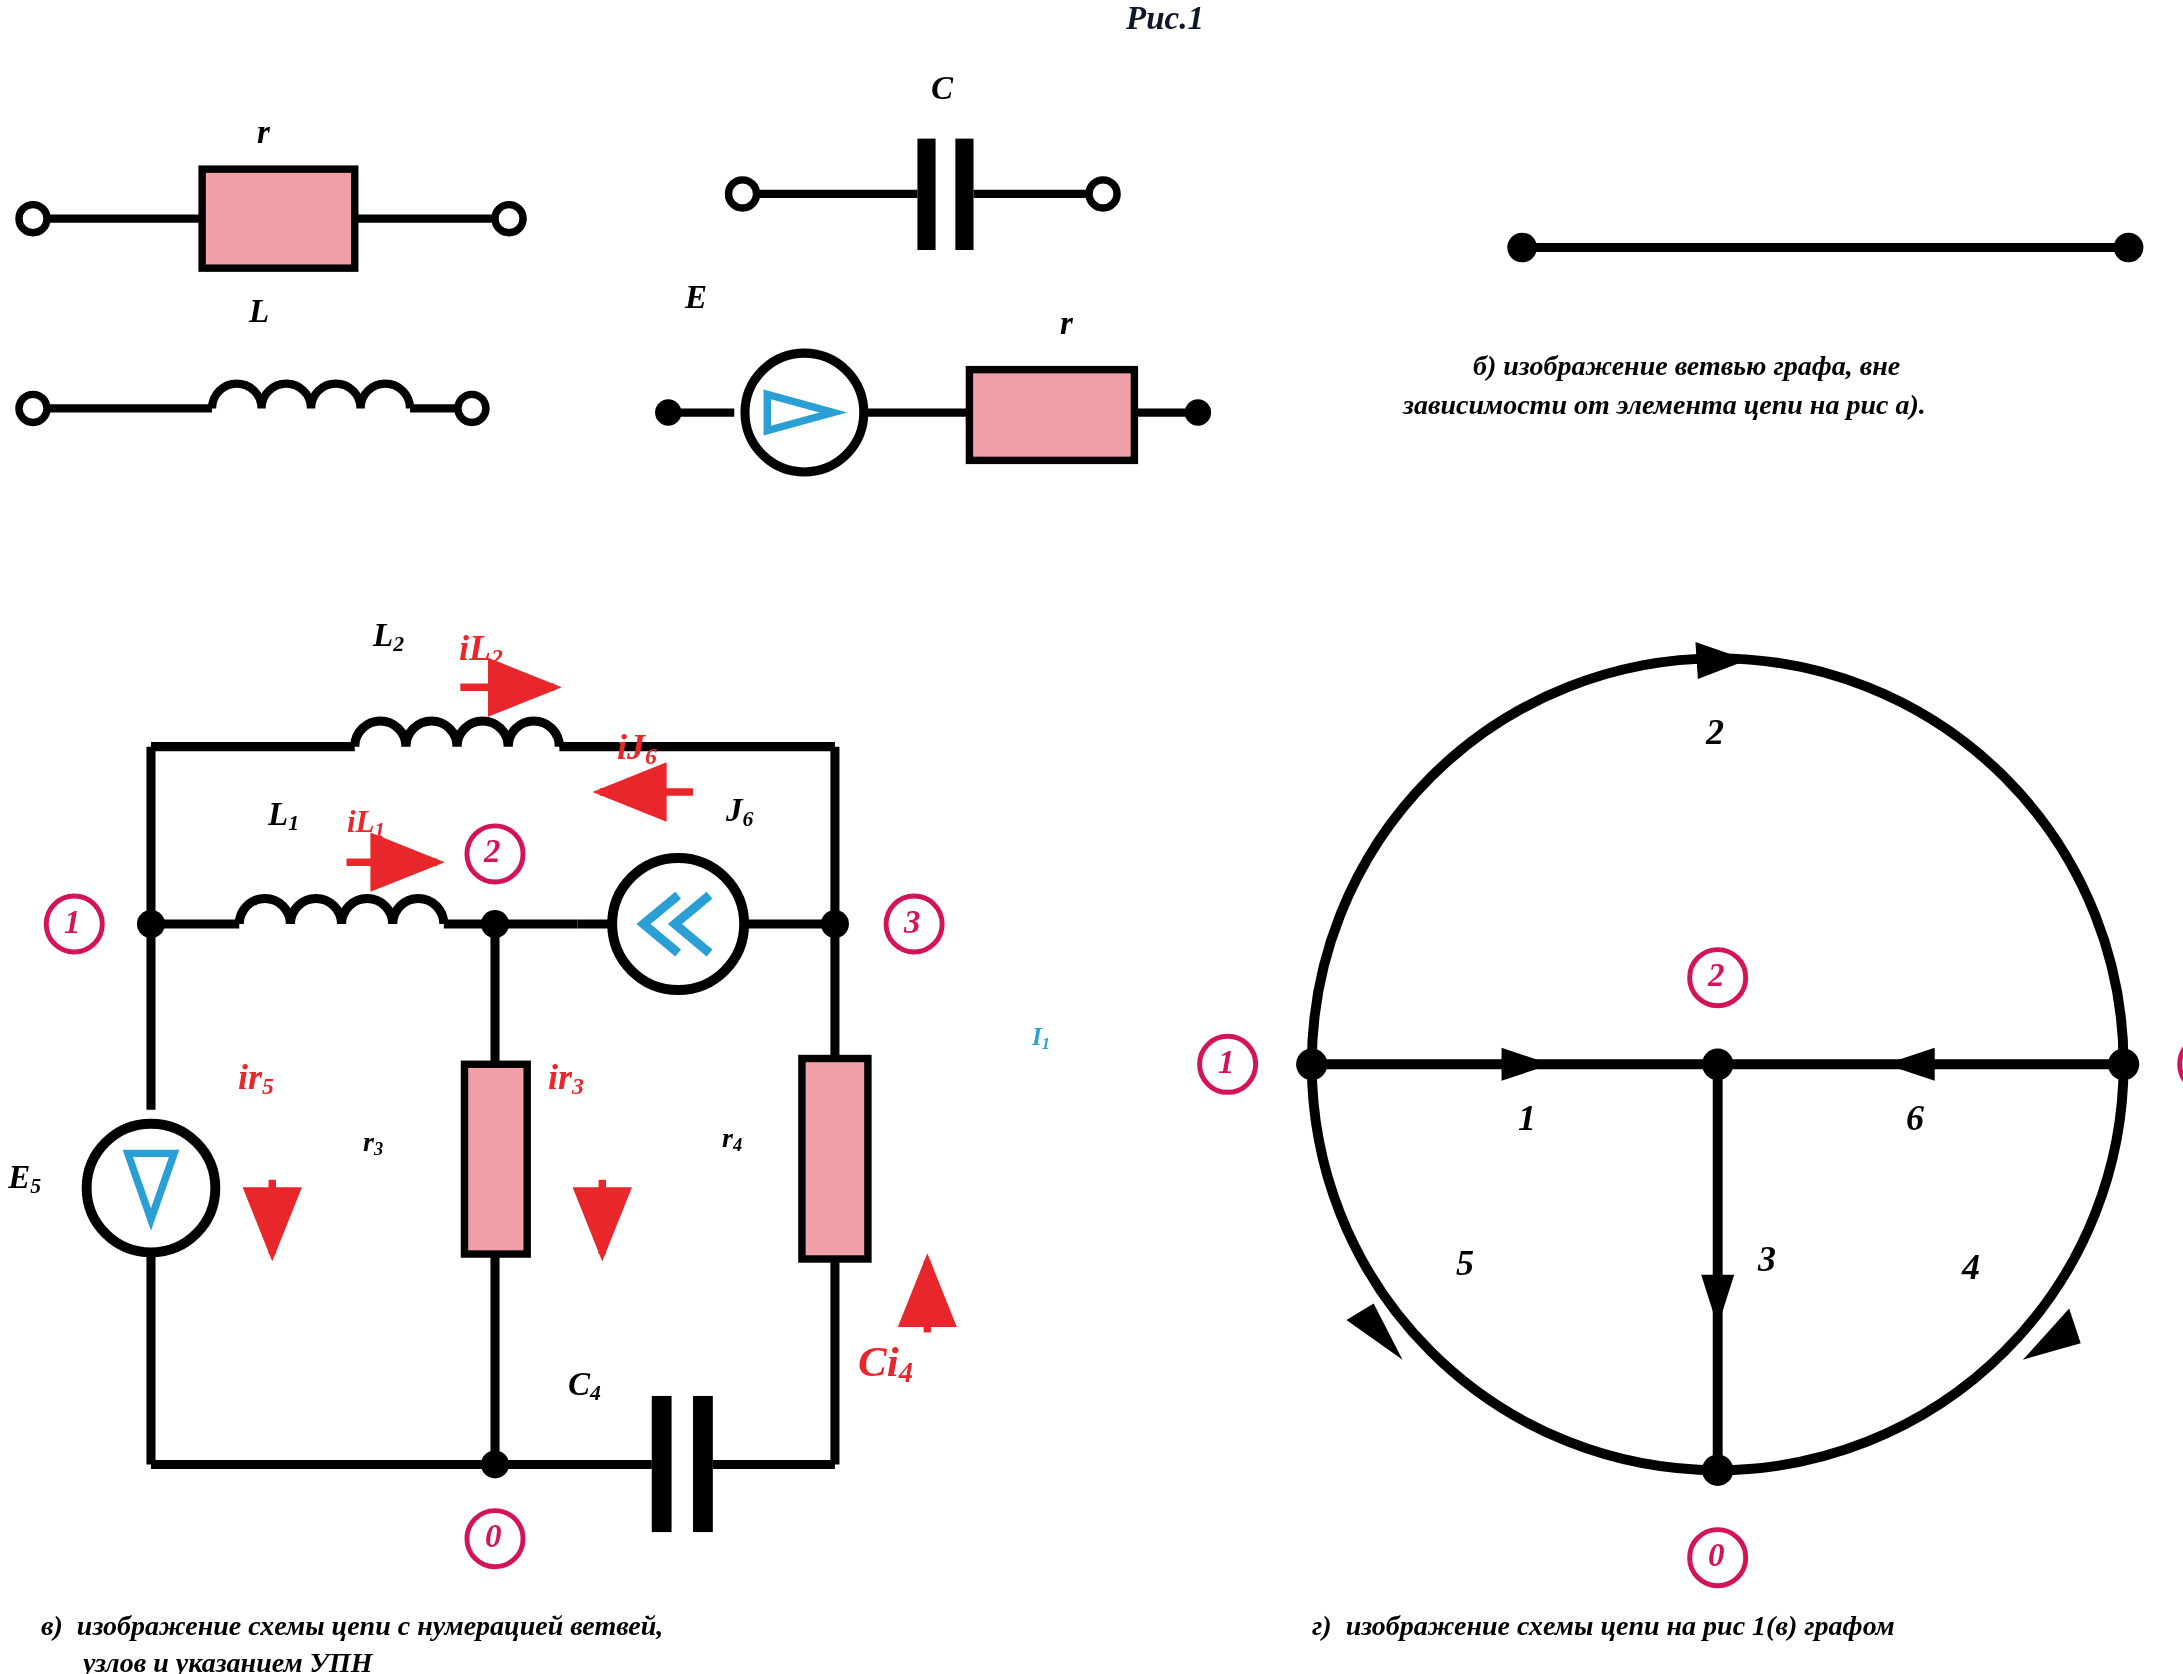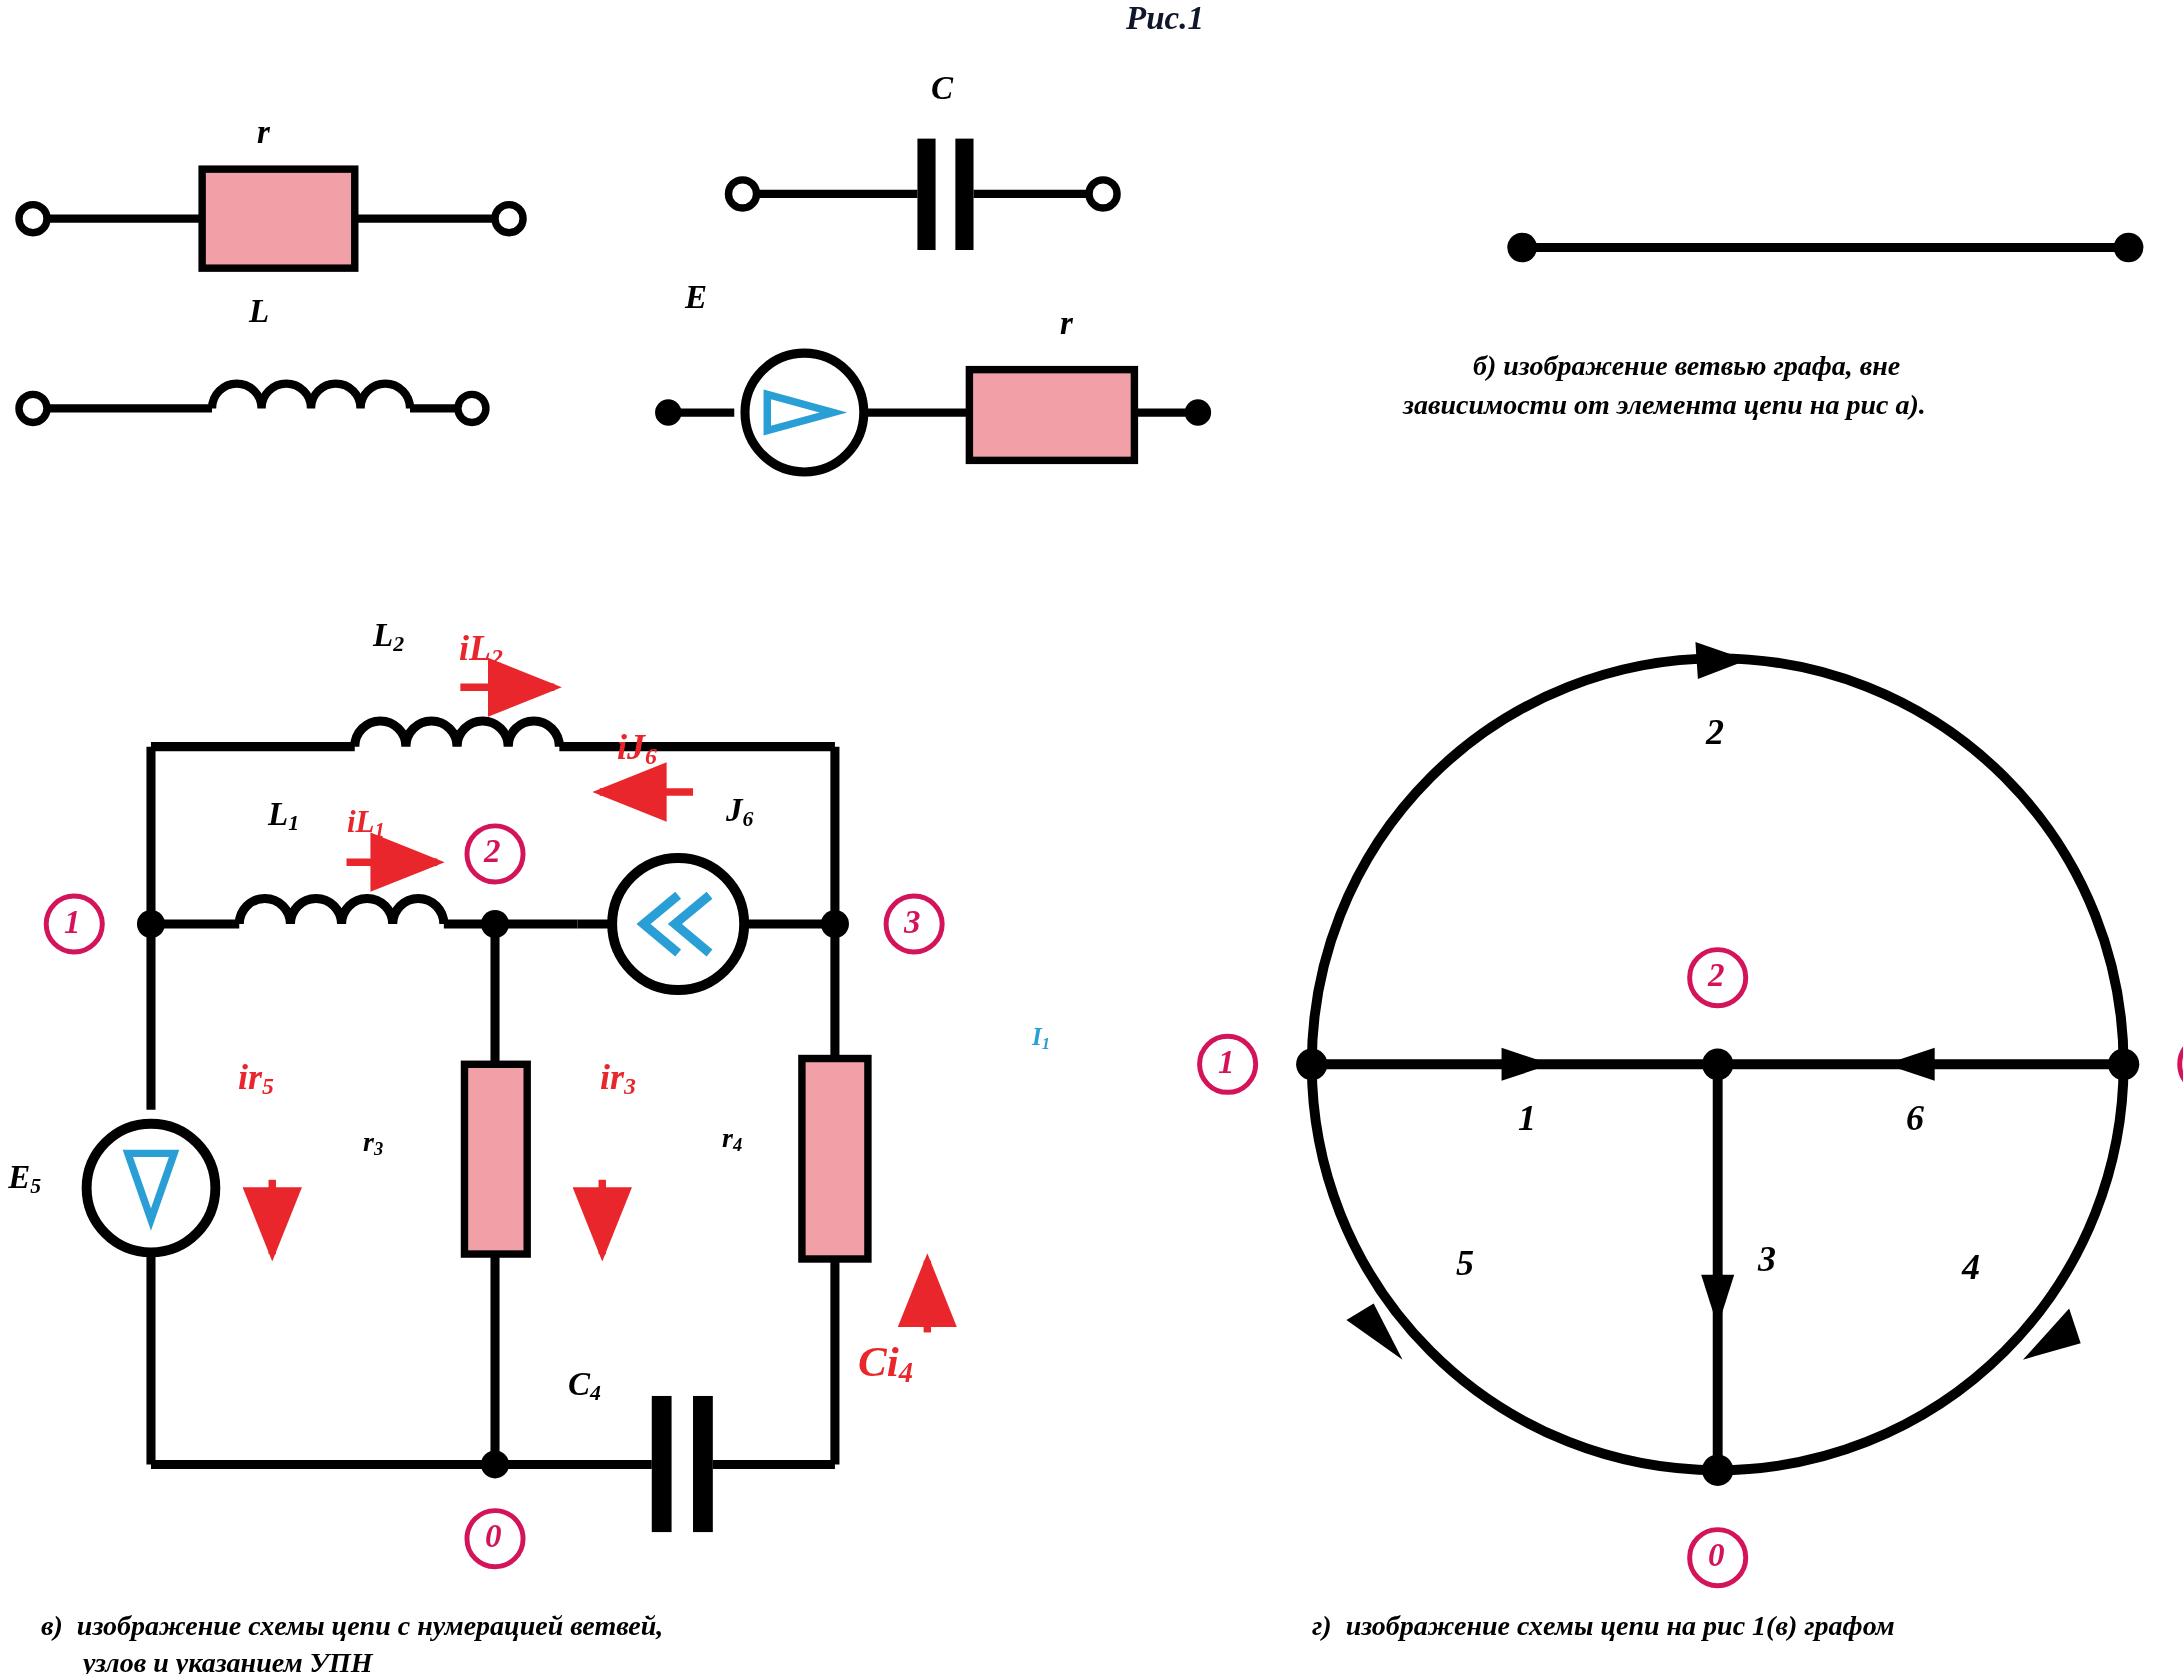--- a/index.html
+++ b/index.html
@@ -256,21 +256,21 @@
   <div class="lbl elem-lbl" style="left:726px; top:792px;">J<span class="sub">6</span></div>
   <div class="lbl elem-lbl" style="left:8.3px; top:1159px;">E<span class="sub">5</span></div>
   <div class="lbl elem-lbl-sm" style="left:363px; top:1126px;">r<span class="sub">3</span></div>
   <div class="lbl elem-lbl-sm" style="left:722px; top:1122px;">r<span class="sub">4</span></div>
   <div class="lbl elem-lbl" style="left:568px; top:1366px;">C<span class="sub">4</span></div>
 
   <div class="lbl red-lbl" style="left:459px; top:627px;">iL<span class="sub">2</span></div>
   <div class="lbl red-lbl-sm" style="left:347px; top:804px;">iL<span class="sub">1</span></div>
   <div class="lbl red-lbl" style="left:611px; top:726px;margin-left:6px;">iJ<span class="sub">6</span></div>
   <div class="lbl red-lbl" style="left:238px; top:1056px;">ir<span class="sub">5</span></div>
-  <div class="lbl red-lbl" style="left:600px; top:1056px;">ir<span class="sub">3</span></div>
+  <div class="lbl red-lbl" style="left:548px; top:1056px;">ir<span class="sub">3</span></div>
   <div class="lbl red-lbl" style="left:858px; top:1337px; font-size:43px;">Ci<span class="sub">4</span></div>
   <div class="lbl blue-lbl" style="left:1008px; top:1023px;margin-left:24px;">I<span class="sub">1</span></div>
 
   <div class="lbl node-num" style="left:64px; top:904px;">1</div>
   <div class="lbl node-num" style="left:484px; top:833px;">2</div>
   <div class="lbl node-num" style="left:904px; top:904px;">3</div>
   <div class="lbl node-num" style="left:485px; top:1518px;">0</div>
 
   <div class="lbl node-num" style="left:1218px; top:1044px;">1</div>
   <div class="lbl node-num" style="left:1708px; top:957px;">2</div>

